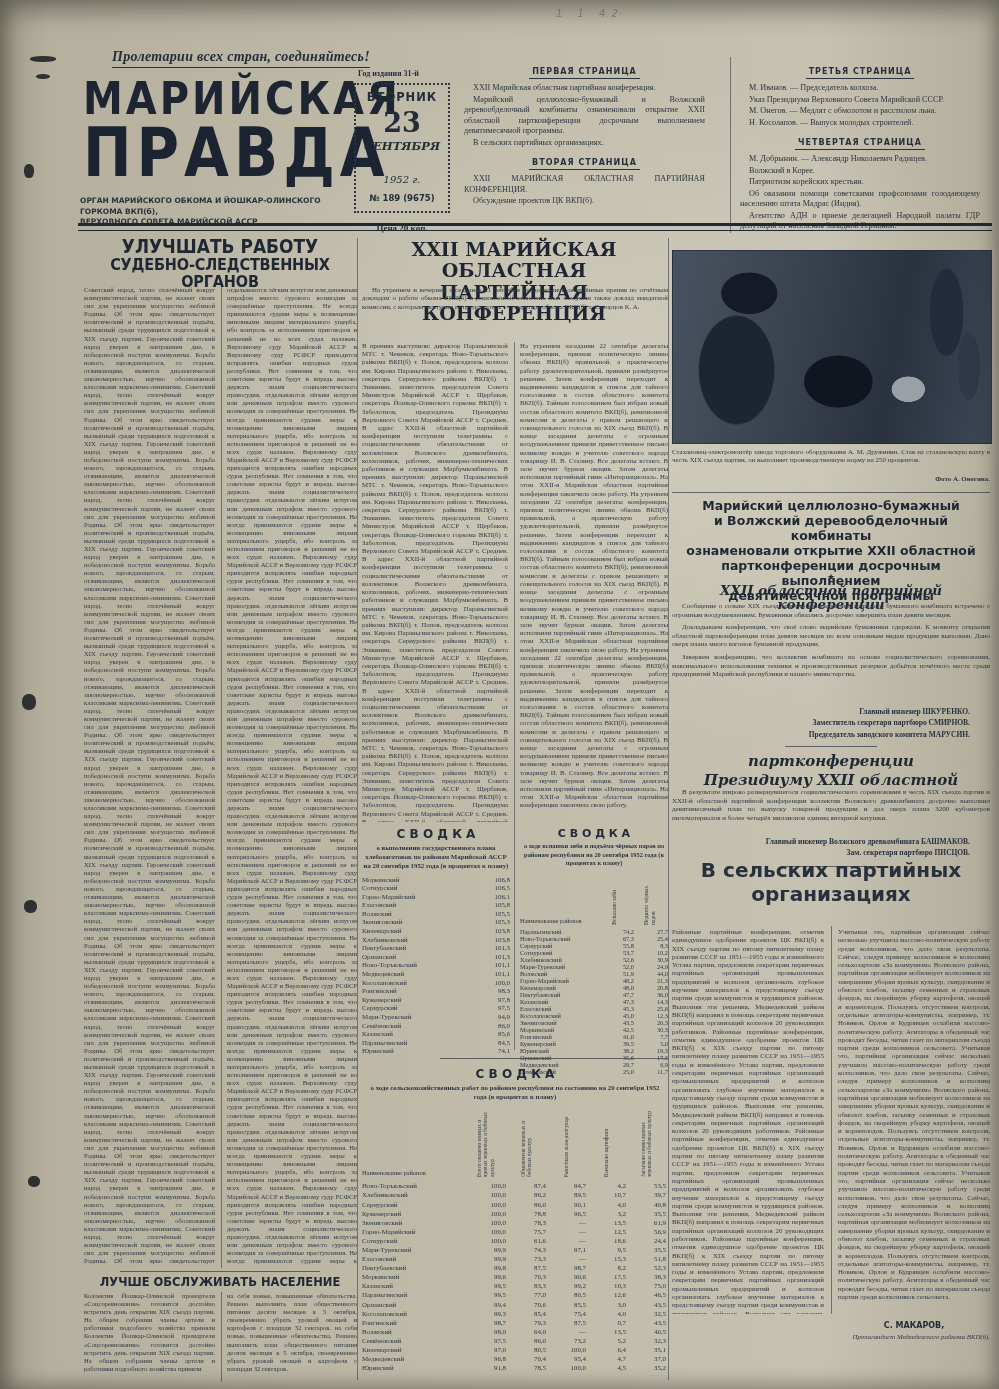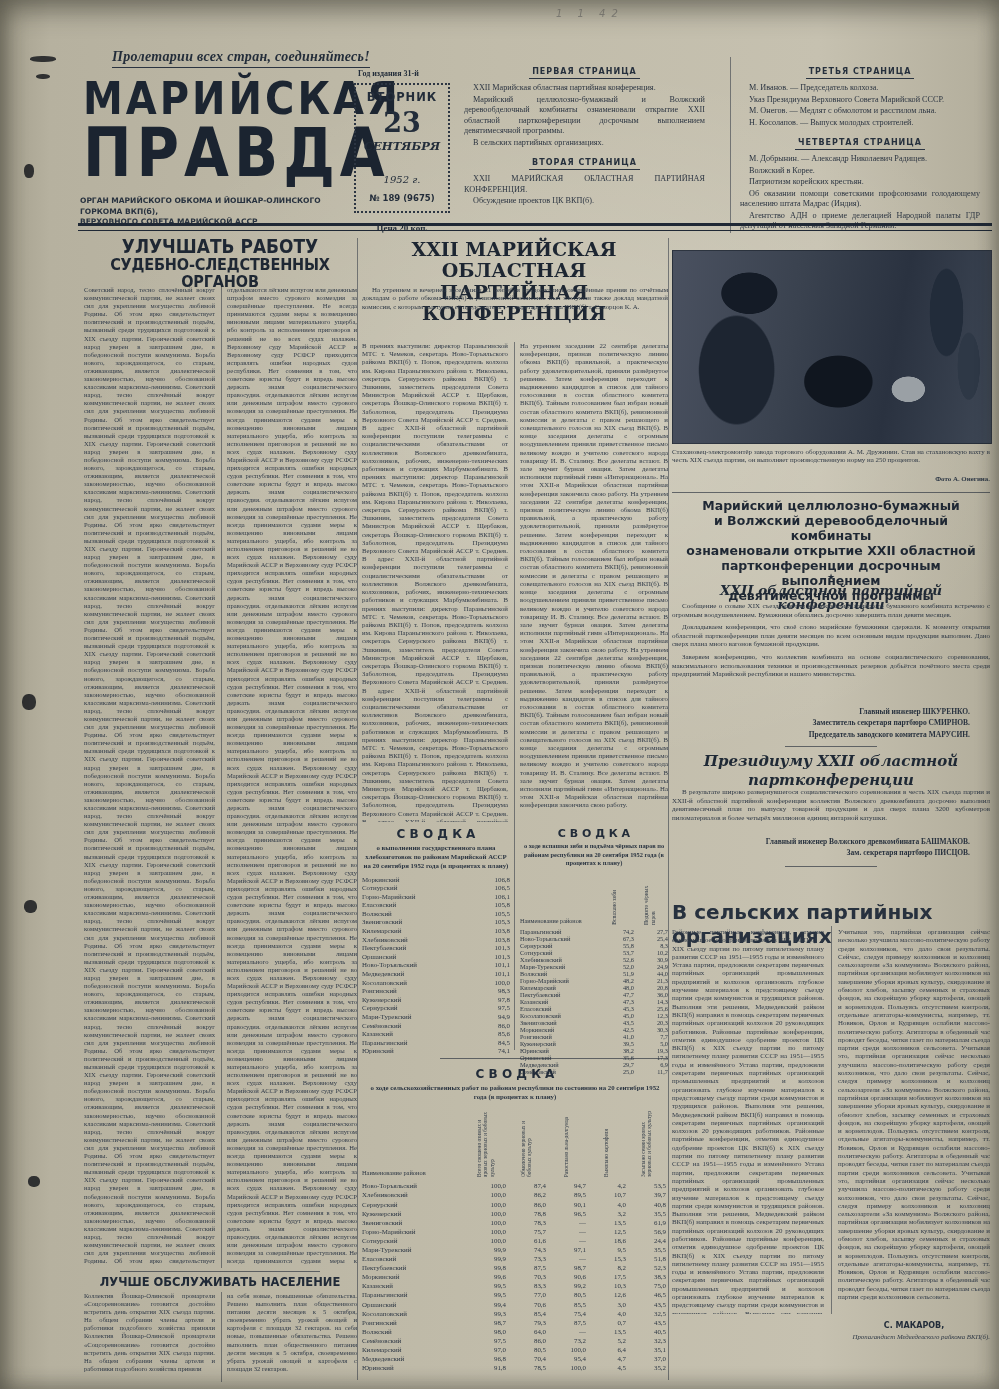--- a/index.html
+++ b/index.html
@@ -85,21 +85,21 @@
   .komb-title{left:672px;top:498px;width:318px;text-align:center;font:bold 12.5px/1.2 "DejaVu Sans",sans-serif;color:#1f2834;}
   .komb-title .li{font:inherit;}
   .star{left:672px;top:573px;width:318px;text-align:center;font:9px/1 "DejaVu Sans",sans-serif;color:#222c39;}
   .komb-sub{left:672px;top:584px;width:318px;text-align:center;font:italic bold 13.5px/1 "DejaVu Serif",serif;color:#202a36;}
   .komb-p{left:672px;top:602px;width:318px;font:7px/8.6px "Liberation Serif",serif;text-align:justify;color:#2e3845;}
   .komb-p p{margin:0 0 4px;text-indent:10px;}
   .sigs{position:absolute;text-align:right;font:bold 7.5px/1.5 "Liberation Serif",serif;color:#28323f;}
   .sigs .li{font:inherit;}
   .pres-title{left:672px;top:752px;width:318px;text-align:center;font:italic bold 15px/1.25 "DejaVu Serif",serif;color:#1f2935;}
   .pres-p{left:672px;top:788px;width:318px;font:7px/8.6px "Liberation Serif",serif;text-align:justify;text-indent:10px;color:#2e3845;}
-  .rural-title{left:672px;top:900px;width:318px;text-align:left;font:bold 20px/1.2 "DejaVu Sans",sans-serif;color:#27313e;}
+  .rural-title{left:672px;top:858px;width:318px;text-align:center;font:bold 20px/1.2 "DejaVu Sans",sans-serif;color:#27313e;}
   .r-signame{left:838px;top:1322px;width:152px;text-align:center;font:bold 8px/1 "DejaVu Sans",sans-serif;color:#232d3a;}
   .r-sigrole{left:838px;top:1333px;width:152px;text-align:right;font:italic 6.8px/1.25 "Liberation Serif",serif;color:#2e3845;}
 </style>
 </head>
 <body>
 
 <div class="page">
 
   <div class="smudge" style="left:30px;top:56px;width:26px;height:6px;"></div>
   <div class="smudge" style="left:36px;top:74px;width:14px;height:5px;"></div>
@@ -618,22 +618,22 @@
     <p>Заверяем конференцию, что коллектив комбината на основе социалистического соревнования, максимального использования техники и производственных резервов добьётся почётного места среди предприятий Марийской республики и нашего министерства.</p>
   </div>
   <div class="sigs" style="left:700px;top:706px;width:270px;">
       <div class="li">Главный инженер ШКУРЕНКО.</div>
       <div class="li">Заместитель секретаря партбюро СМИРНОВ.</div>
       <div class="li">Председатель заводского комитета МАРУСИН.</div>
     </div>
   <div class="rule-h" style="left:785px;top:746px;width:92px;"></div>
 
   <div class="abs pres-title">
+    <div>партконференции</div>
     <div>Президиуму XXII областной</div>
-    <div>партконференции</div>
   </div>
   <div class="abs pres-p">В результате широко развернувшегося социалистического соревнования в честь XIX съезда партии и XXII-й областной партийной конференции коллектив Волжского древкомбината досрочно выполнил девятимесячный план по выпуску товарной продукции и дал сверх плана 3200 кубометров пиломатериалов и более четырёх миллионов единиц янтарной катушки.</div>
   <div class="sigs" style="left:700px;top:836px;width:270px;">
       <div class="li">Главный инженер Волжского древкомбината БАШМАКОВ.</div>
       <div class="li">Зам. секретаря партбюро ПИСЦОВ.</div>
     </div>
   <div class="rule-h" style="left:785px;top:866px;width:92px;"></div>
 
   <div class="abs rural-title">
     <div>В сельских партийных</div>

